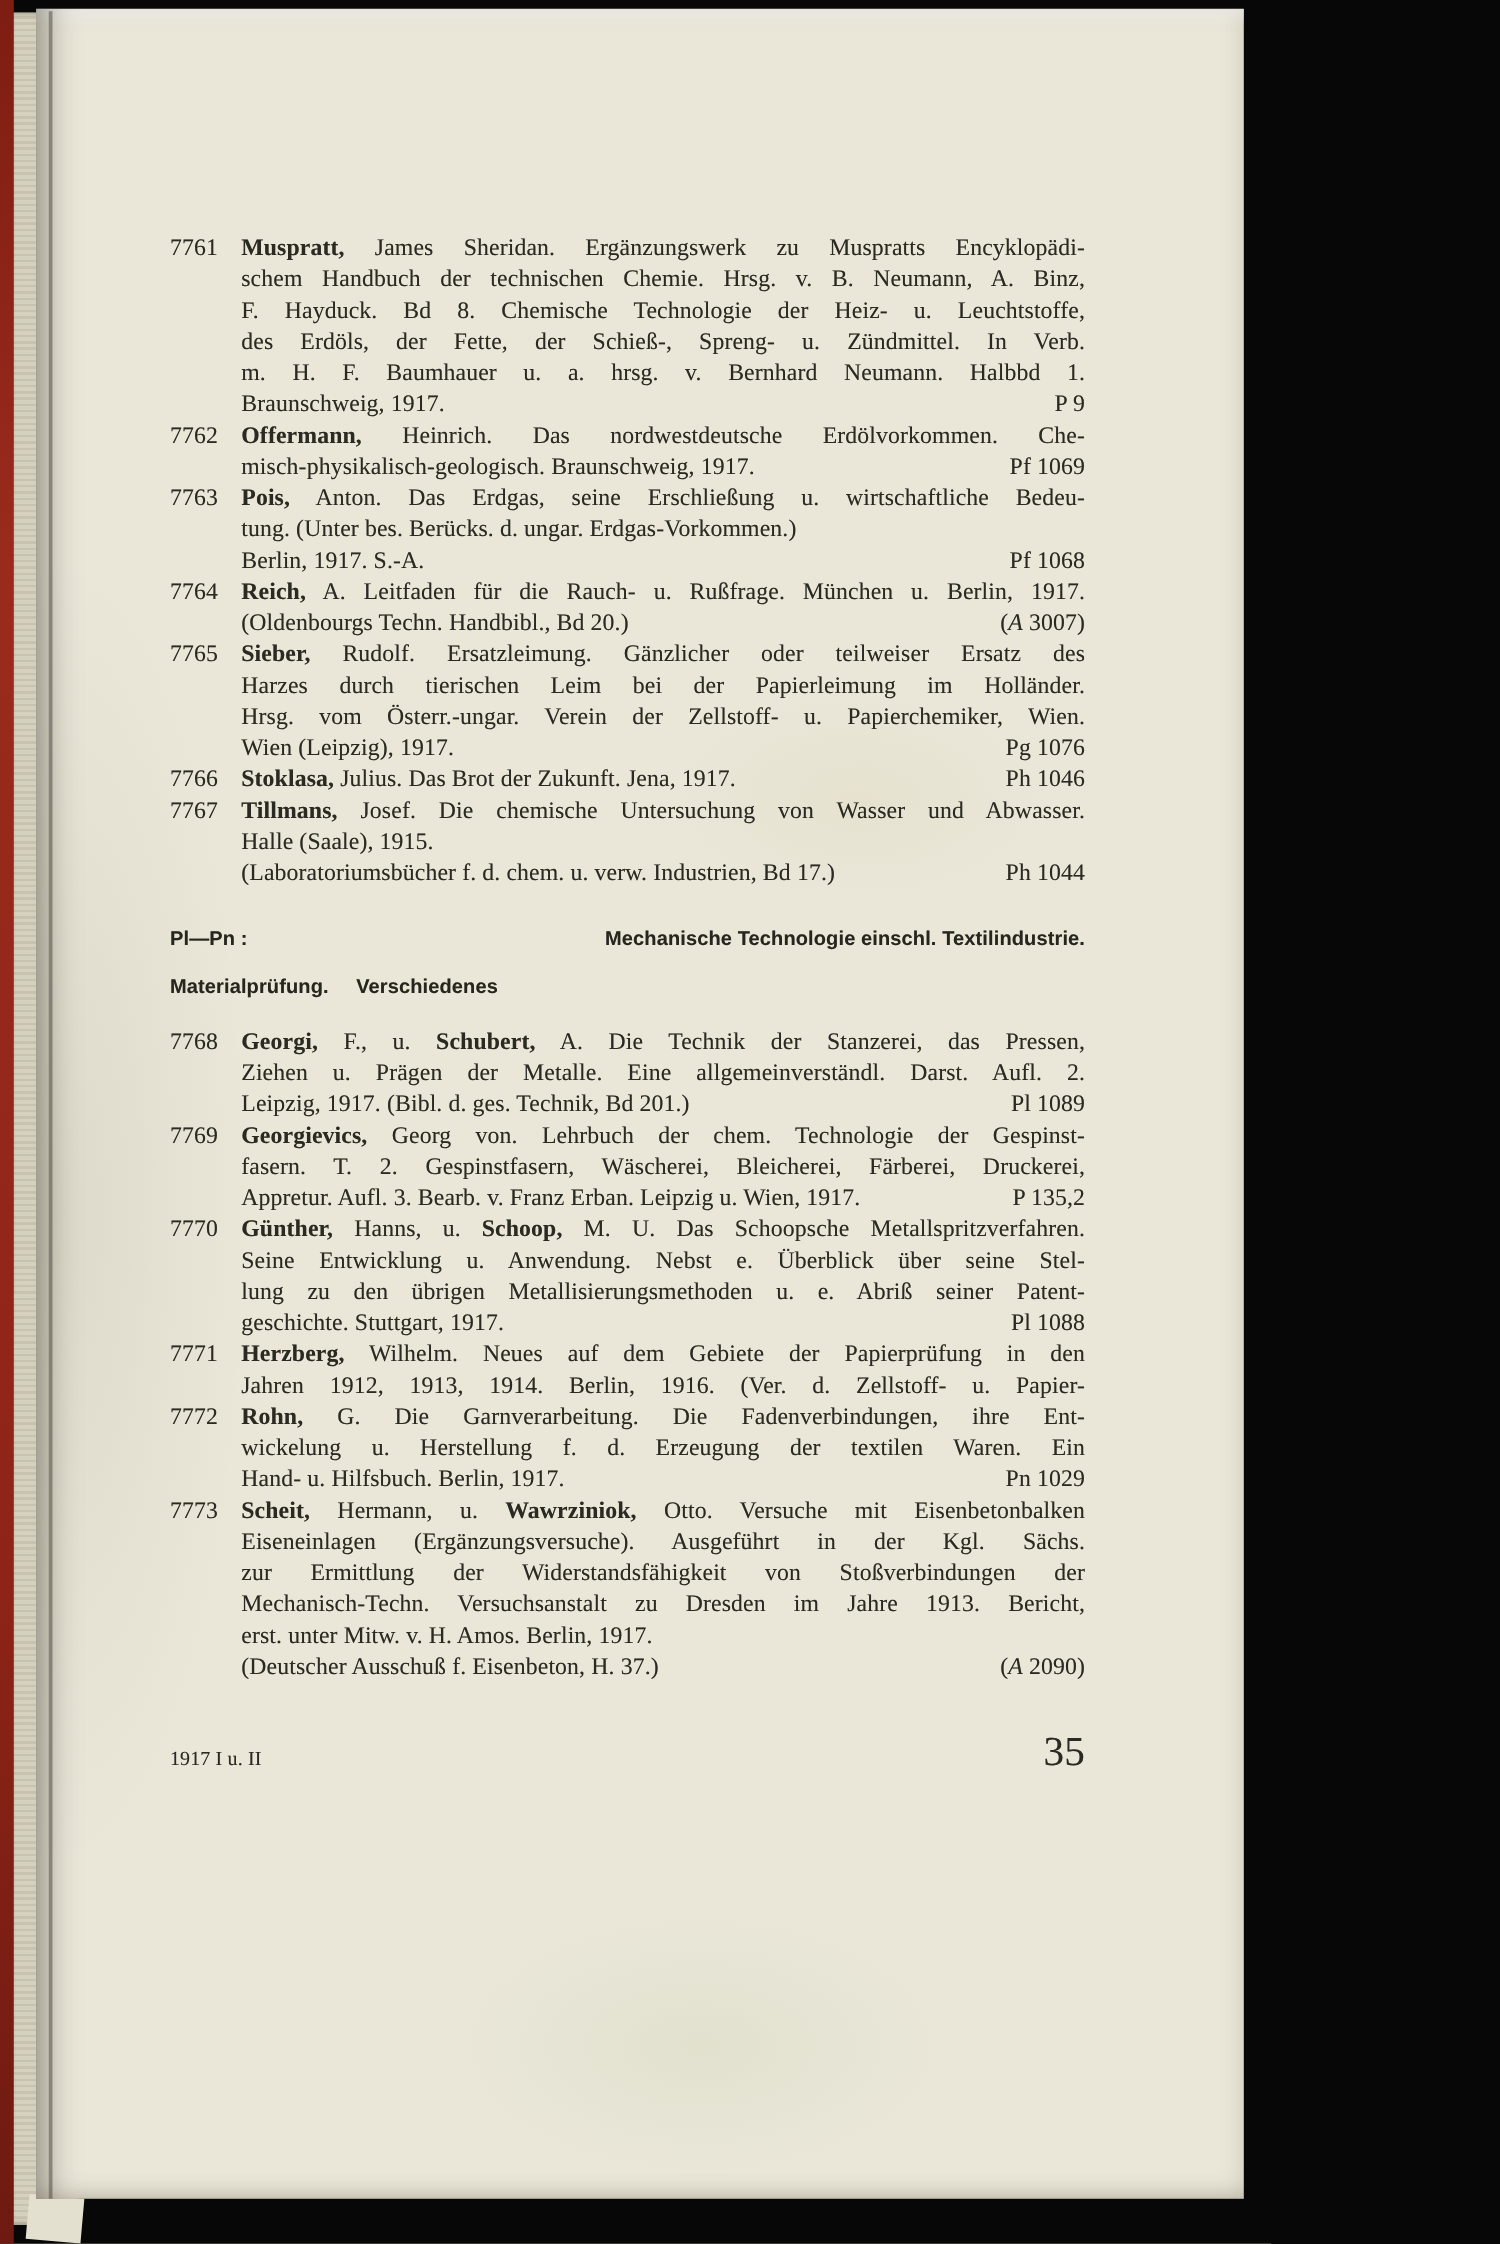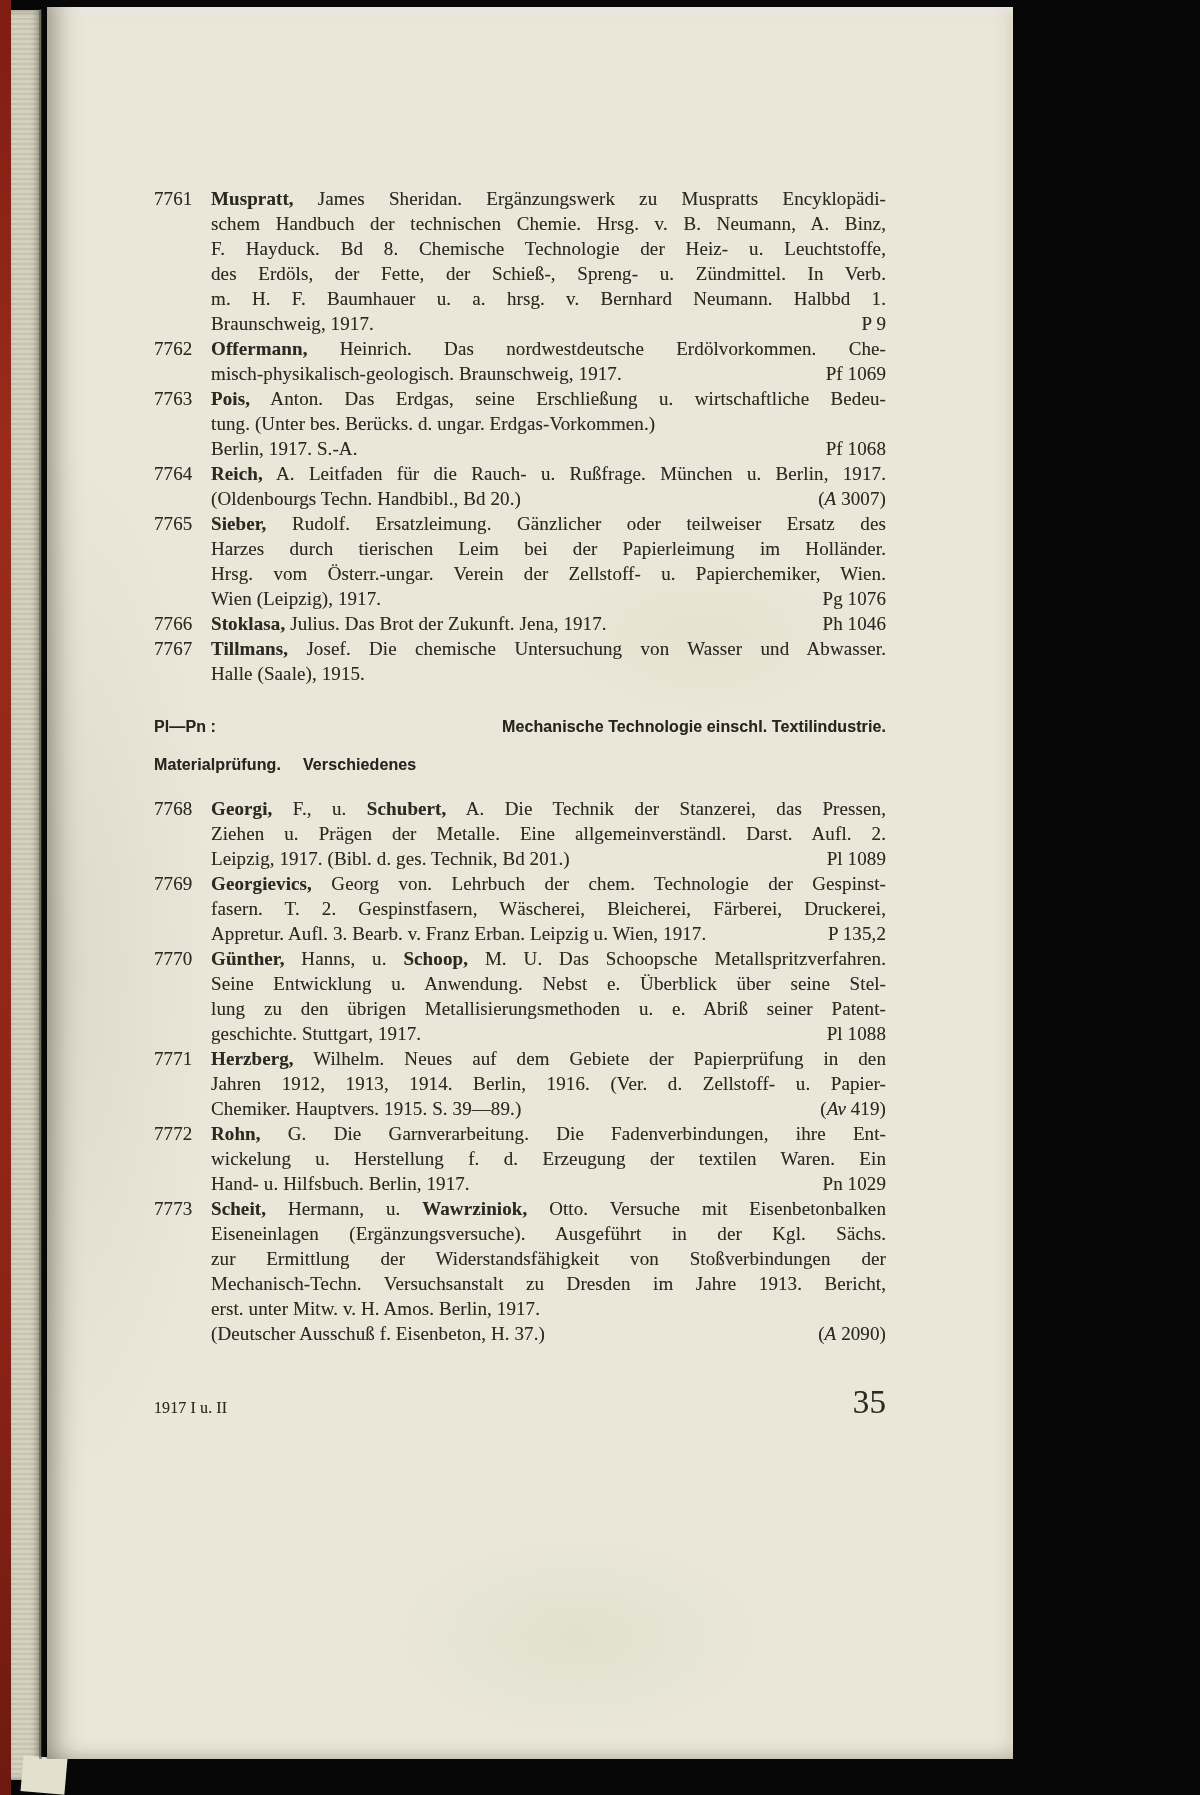--- a/index.html
+++ b/index.html
@@ -23,21 +23,21 @@
     background: repeating-linear-gradient(180deg, #d5d1bf 0 3px, #c7c3b0 3px 5px);
     box-shadow: inset -4px 0 6px rgba(60,55,40,.45);
   }
   .corner-lite {
     position:absolute; left:22px; bottom:2px; width:44px; height:36px;
     background:#e3e0cf; transform:rotate(5deg);
   }
 
   
   .page {
-    position:absolute; left:47px; top:7px; width:966px; height:1752px;
+    position:absolute; left:29px; top:7px; width:966px; height:1752px;
     background:
       radial-gradient(220px 120px at 68% 36%, rgba(196,180,120,.10), transparent 70%),
       radial-gradient(280px 150px at 55% 93%, rgba(150,170,110,.10), transparent 70%),
       radial-gradient(200px 700px at 2% 55%, rgba(110,100,70,.10), transparent 75%),
       var(--page-bg, #eae7d9);
     box-shadow:
       inset 20px 0 28px -14px rgba(60,55,40,.55),
       inset 0 12px 14px -8px rgba(255,255,255,.85),
       inset -8px -10px 20px -10px rgba(120,110,85,.35);
   }
@@ -155,20 +155,24 @@
               <span class="txt"><span class="b">Stoklasa,</span><span> Julius.  Das Brot der Zukunft.  Jena, 1917.</span></span>
               <span class="mark"><span>Ph 1046</span></span>
             </div>
           </div>
         </div>
         <div class="entry">
           <div class="num">7767</div>
           <div class="ebody">
             <div class="line j"><span class="txt"><span class="b">Tillmans,</span><span> Josef.  Die chemische Untersuchung von Wasser und Abwasser.</span></span></div>
             <div class="line"><span class="txt"><span>Halle (Saale), 1915.</span></span></div>
+            <div class="line m">
+              <span class="txt"><span>(Laboratoriumsbücher f. d. chem. u. verw. Industrien, Bd 17.)</span></span>
+              <span class="mark"><span>Ph 1044</span></span>
+            </div>
           </div>
         </div>
       </div>
 
     <div class="heading">
       <div class="h1">
         <span>Pl—Pn :</span>
         <span>Mechanische Technologie einschl. Textilindustrie.</span>
       </div>
       <div class="h2">
@@ -210,24 +214,20 @@
               <span class="txt"><span>geschichte.  Stuttgart, 1917.</span></span>
               <span class="mark"><span>Pl 1088</span></span>
             </div>
           </div>
         </div>
         <div class="entry">
           <div class="num">7771</div>
           <div class="ebody">
             <div class="line j"><span class="txt"><span class="b">Herzberg,</span><span> Wilhelm.  Neues auf dem Gebiete der Papierprüfung in den</span></span></div>
             <div class="line j"><span class="txt"><span>Jahren 1912, 1913, 1914.  Berlin, 1916.  (Ver. d. Zellstoff- u. Papier-</span></span></div>
-            <div class="line m">
-              <span class="txt"><span>Chemiker.  Hauptvers. 1915.  S. 39—89.)</span></span>
-              <span class="mark"><span>(</span><span class="i">Av</span><span> 419)</span></span>
-            </div>
           </div>
         </div>
         <div class="entry">
           <div class="num">7772</div>
           <div class="ebody">
             <div class="line j"><span class="txt"><span class="b">Rohn,</span><span> G.  Die Garnverarbeitung.  Die Fadenverbindungen, ihre Ent-</span></span></div>
             <div class="line j"><span class="txt"><span>wickelung u. Herstellung f. d. Erzeugung der textilen Waren.  Ein</span></span></div>
             <div class="line m">
               <span class="txt"><span>Hand- u. Hilfsbuch.  Berlin, 1917.</span></span>
               <span class="mark"><span>Pn 1029</span></span>

